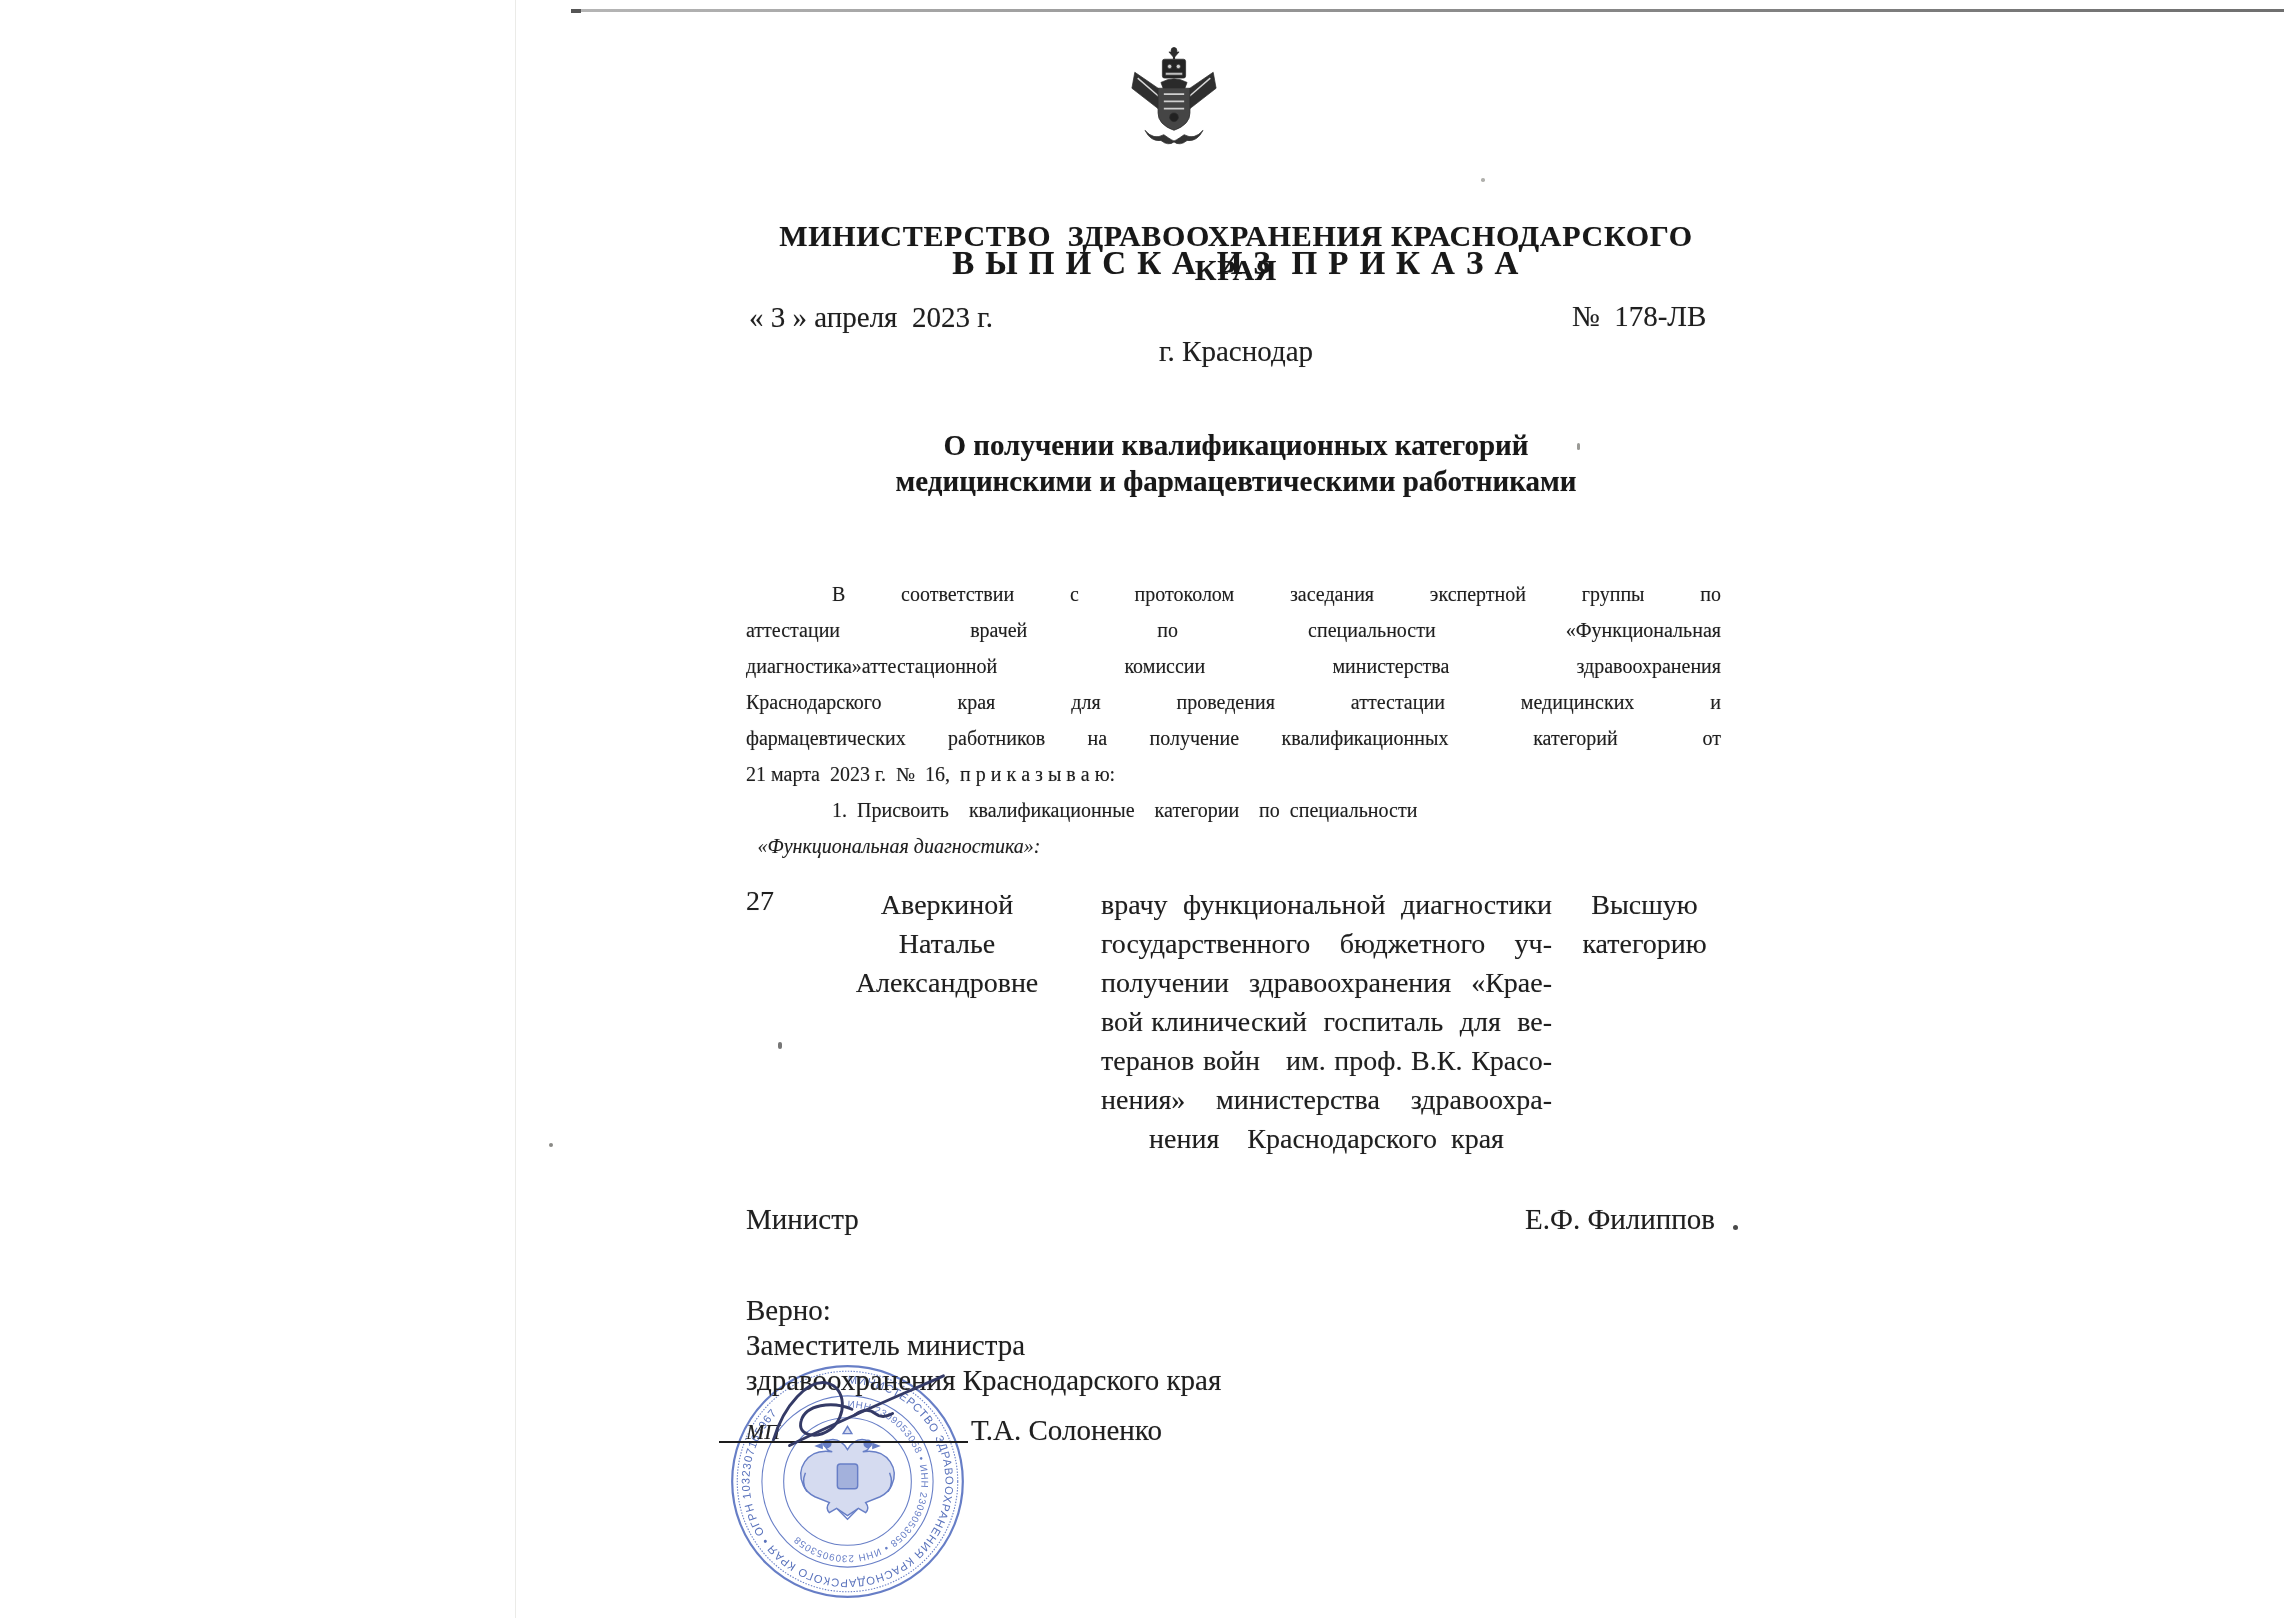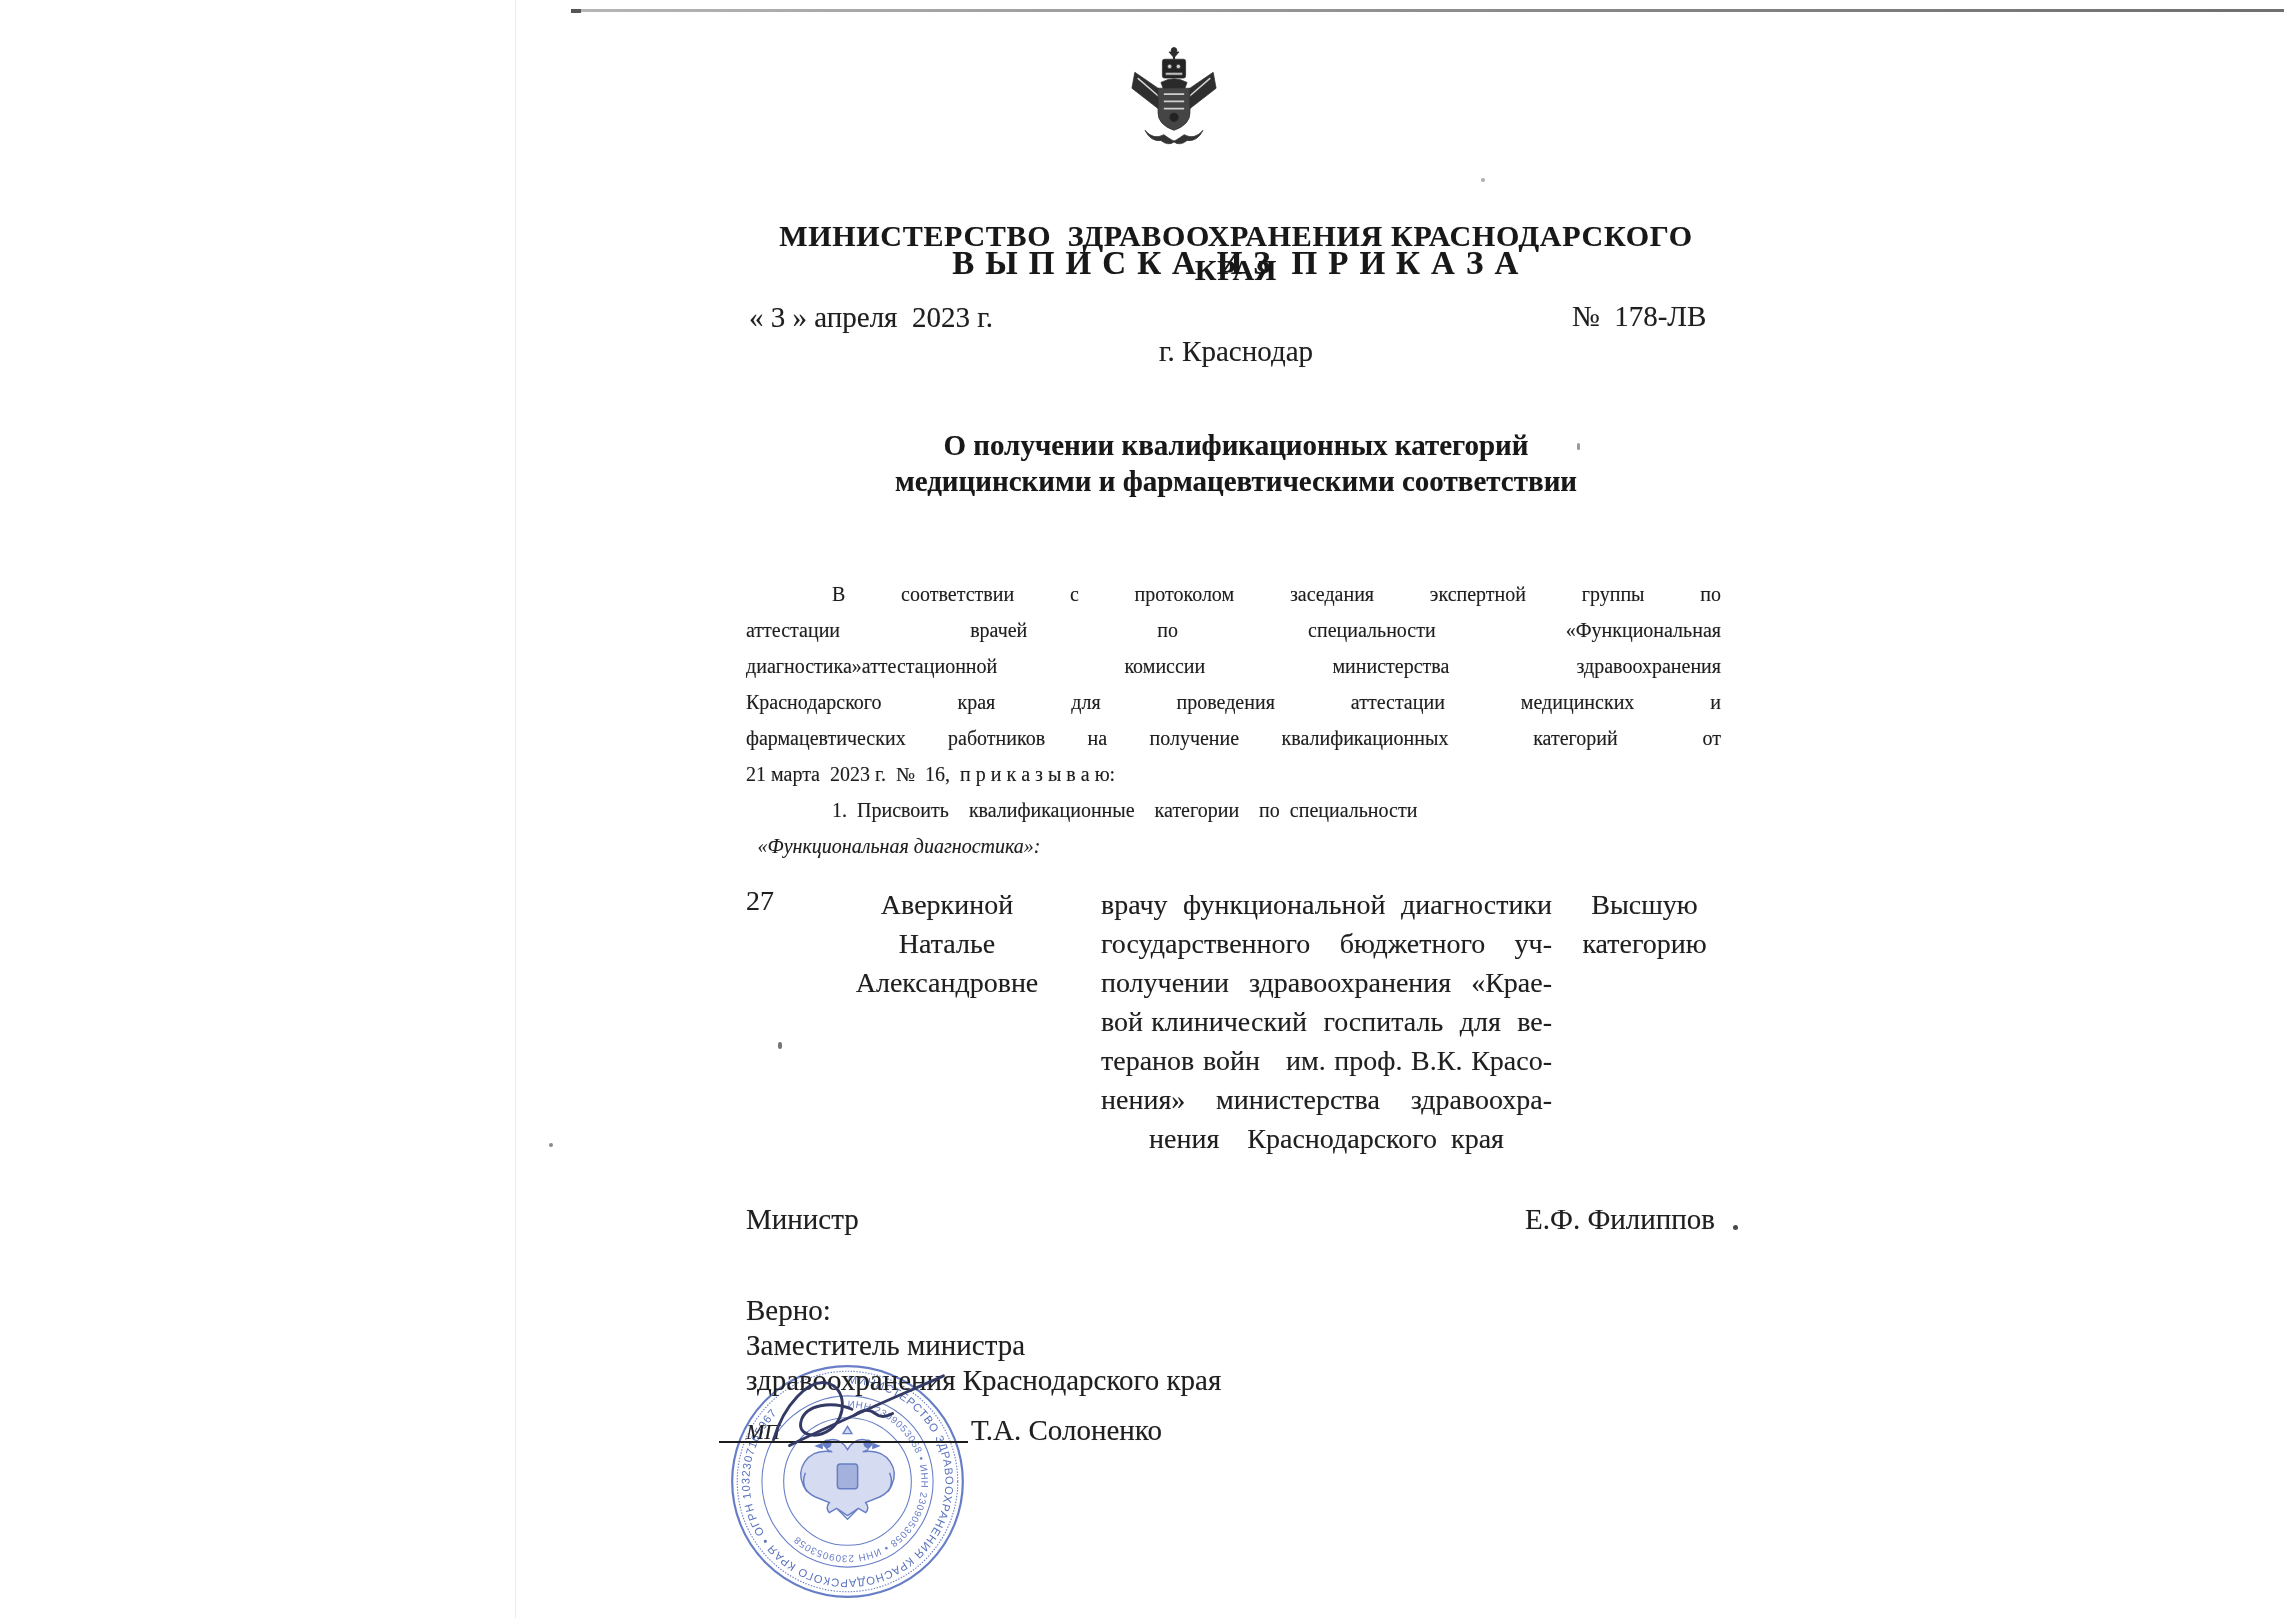--- a/index.html
+++ b/index.html
@@ -104,21 +104,21 @@
   </g>
 </svg>
 
 <div class="abs ministry txt">МИНИСТЕРСТВО  ЗДРАВООХРАНЕНИЯ КРАСНОДАРСКОГО  КРАЯ</div>
 <div class="abs doctype txt">В Ы П И С К А  И З  П Р И К А З А</div>
 <div class="abs dateline txt">« 3 » апреля  2023 г.</div>
 <div class="abs docnum txt">№  178-ЛВ</div>
 <div class="abs city txt">г. Краснодар</div>
 
 <div class="abs subject subject1 txt">О получении квалификационных категорий</div>
-<div class="abs subject subject2 txt">медицинскими и фармацевтическими соответствии</div>
+<div class="abs subject subject2 txt">медицинскими и фармацевтическими работниками</div>
 
 <div class="abs para">
   <div class="ln jl ind txt">В  соответствии  с  протоколом  заседания  экспертной  группы  по</div>
   <div class="ln jl txt">аттестации  врачей  по  специальности  «Функциональная</div>
   <div class="ln jl txt">диагностика»аттестационной  комиссии  министерства  здравоохранения</div>
   <div class="ln jl txt">Краснодарского  края  для  проведения  аттестации  медицинских  и</div>
   <div class="ln jl txt">фармацевтических работников на получение квалификационных  категорий  от</div>
   <div class="ln txt">21 марта  2023 г.  №  16,  п р и к а з ы в а ю:</div>
   <div class="ln ind ord txt">1. Присвоить  квалификационные  категории  по специальности</div>
   <div class="ln ind-sm txt">«Функциональная диагностика»:</div>

